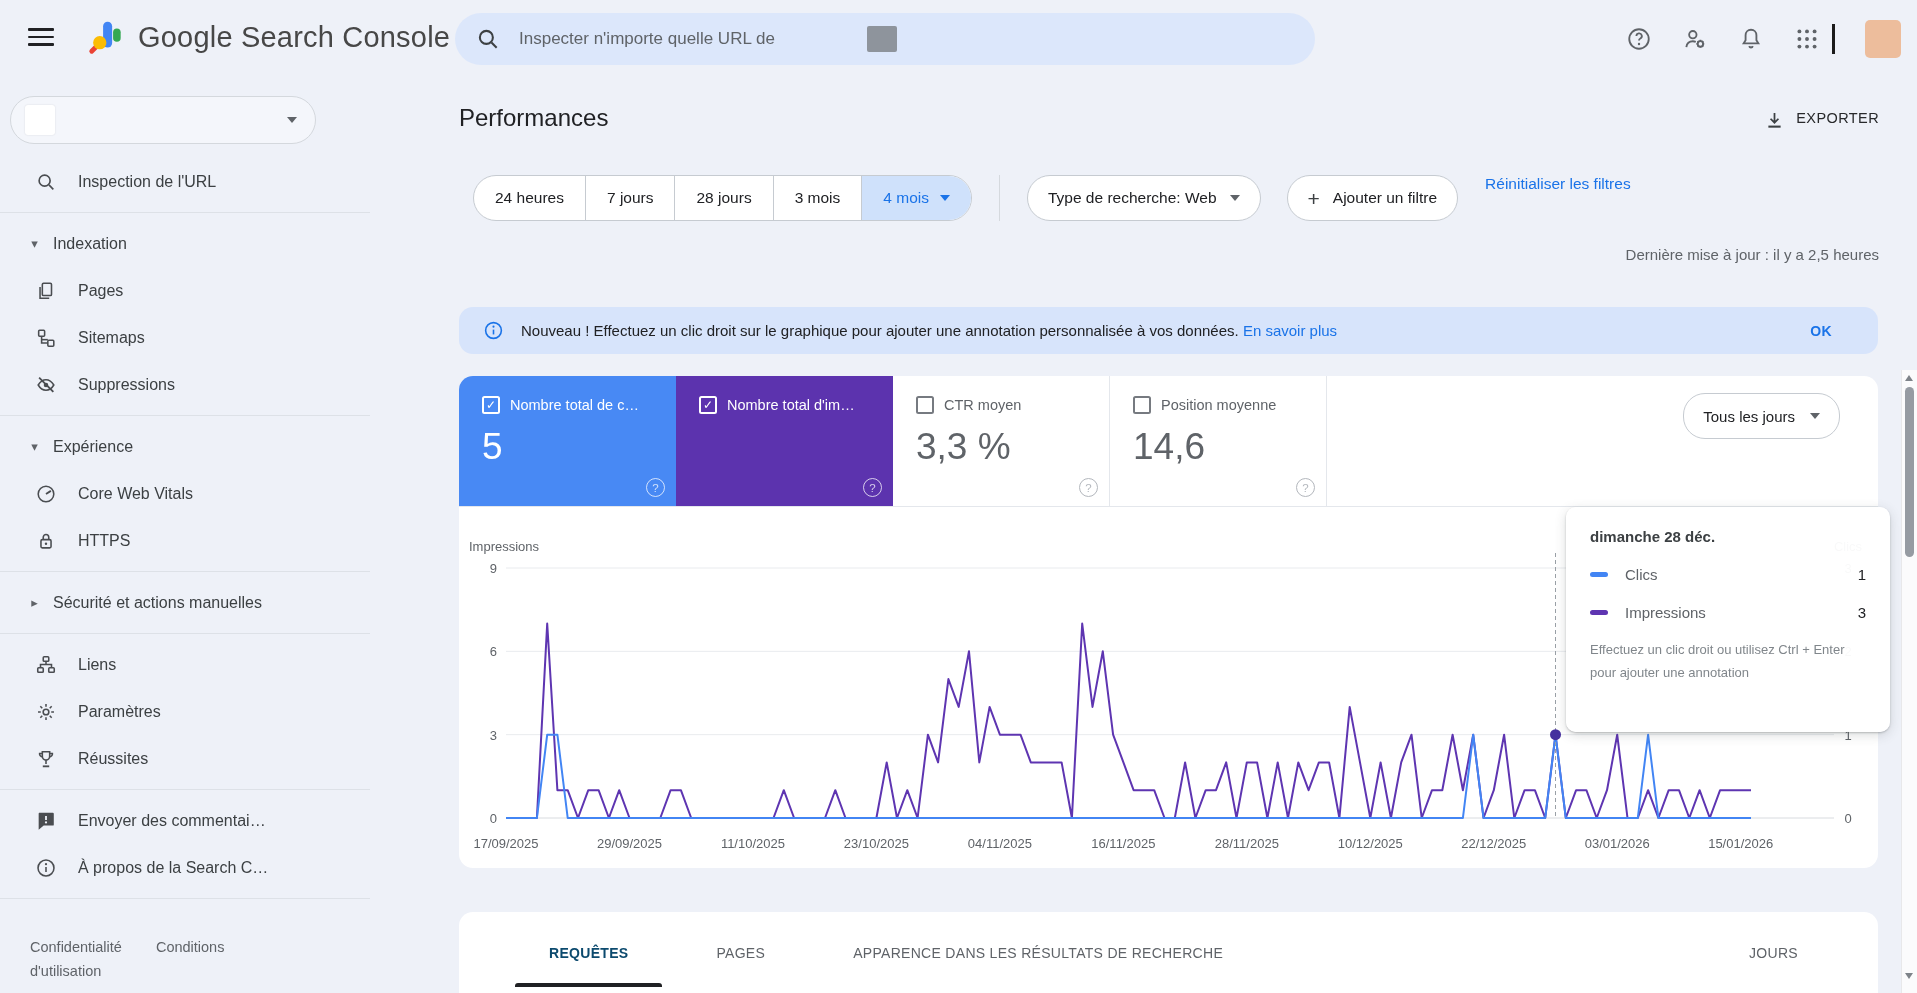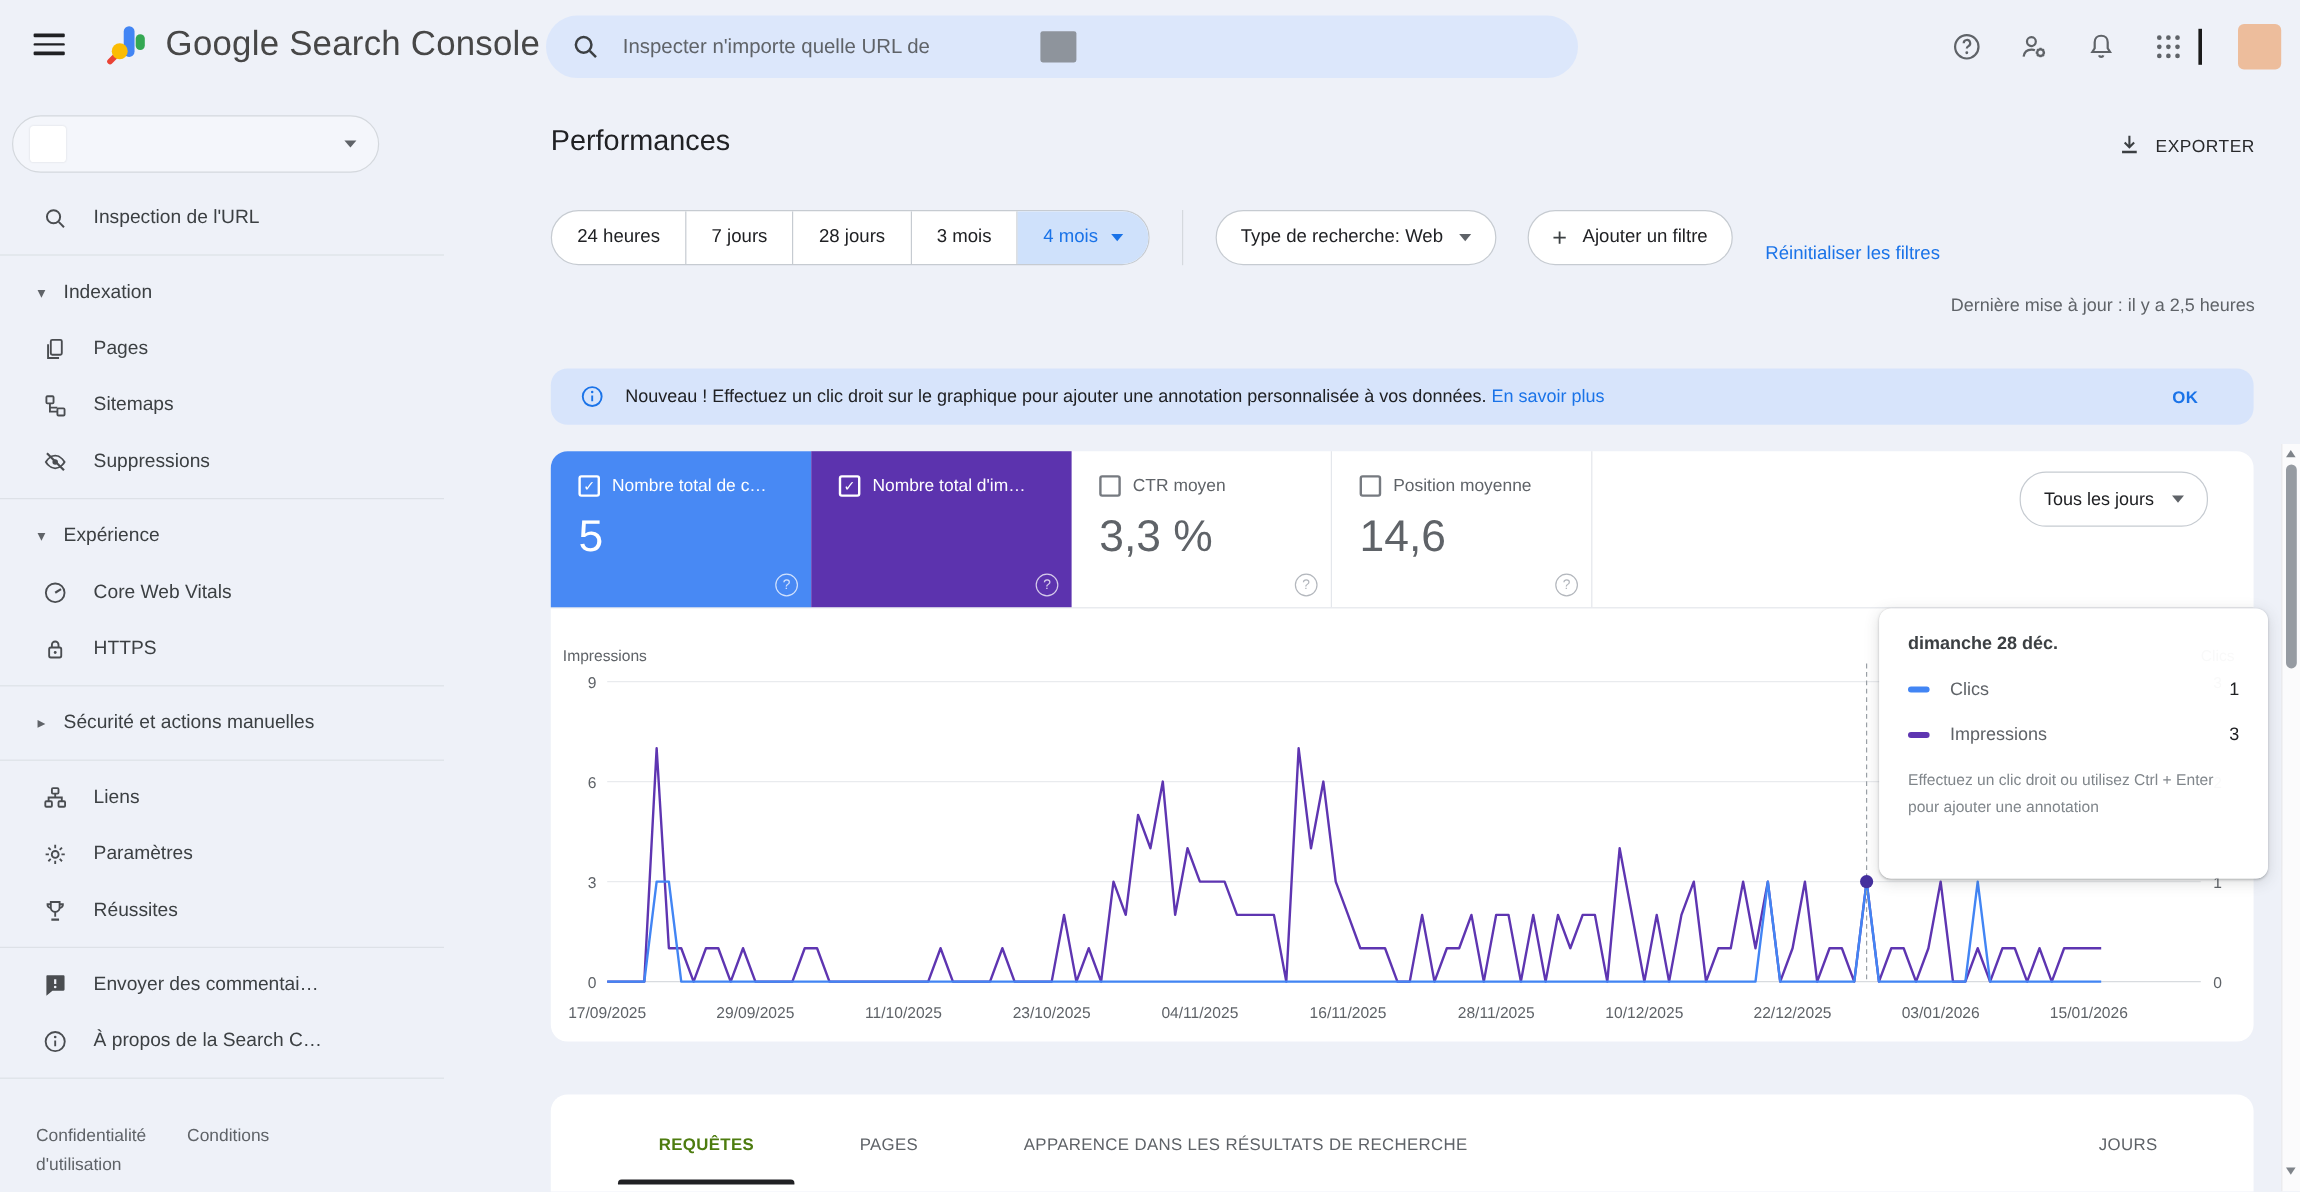--- a/index.html
+++ b/index.html
@@ -30,23 +30,23 @@
   .row{height:47px;display:flex;align-items:center;padding-left:35px;gap:21px;cursor:pointer;white-space:nowrap}
   .row svg{width:22px;height:22px;flex:none;color:#4a4d51}
   .sect{padding-left:27px;gap:11px}
   .sect .arr{font-size:13px;color:#5f6368;width:15px;text-align:center}
   .sdiv{height:1px;background:#dde1e7;margin:7px 0}
   .sb-footer{position:absolute;bottom:10px;left:30px;width:250px;font-size:14.5px;color:#5f6368;line-height:24px}
   .sb-footer span{cursor:pointer;margin-right:34px}
   
   .main{position:absolute;left:458px;top:78px;width:1425px;height:915px}
   .ptitle{position:absolute;top:26px;left:1px;font-size:24px;color:#202124}
-  .export{position:absolute;top:32px;right:4px;display:flex;gap:11px;align-items:flex-end;font-size:14.5px;font-weight:500;letter-spacing:.4px;color:#28292b;cursor:pointer}
+  .export{position:absolute;top:32px;right:4px;display:flex;gap:11px;align-items:flex-start;font-size:14.5px;font-weight:500;letter-spacing:.4px;color:#28292b;cursor:pointer}
   .export svg{width:21px;height:21px;color:#3c4043}
-  .filters{position:absolute;top:97px;left:1px;display:flex;align-items:flex-end}
+  .filters{position:absolute;top:97px;left:15px;display:flex;align-items:flex-start}
   .seg{display:flex;border:1px solid #c6cbd1;border-radius:23px;overflow:hidden;background:#fff;height:46px;box-sizing:border-box;align-items:stretch}
   .opt{display:flex;align-items:center;padding:0 21px;font-size:15.5px;color:#202124;border-right:1px solid #c6cbd1;cursor:pointer;gap:11px}
   .opt:last-child{border-right:none}
   .opt.sel{background:#cfe1fb;color:#1a73e8}
   .opt.sel .tri{border-top-color:#1a73e8}
   .vsep{width:1px;height:46px;background:#d5d9de;margin:0 27px}
   .pill{display:flex;align-items:center;height:46px;border:1px solid #c6cbd1;border-radius:23px;background:#fff;padding:0 20px;font-size:15.5px;color:#202124;gap:13px;box-sizing:border-box;cursor:pointer}
   .addf{margin-left:26px}
   .plus{font-size:21px;color:#3c4043;line-height:1}
   .resetlink{margin-left:27px;color:#1a73e8;font-size:15.5px;cursor:pointer}
@@ -76,21 +76,21 @@
   .tooltip{position:absolute;left:1107px;top:0;width:324px;height:225px;background:rgba(255,255,255,.96);border-radius:10px;box-shadow:0 1px 2px rgba(60,64,67,.3),0 3px 12px rgba(60,64,67,.18);padding:21px 24px;box-sizing:border-box;z-index:5}
   .tt-title{font-size:15px;font-weight:700;color:#3c4043}
   .tt-row{display:flex;align-items:center;margin-top:21px;font-size:15px;color:#5f6368}
   .tt-dash{width:18px;height:5px;border-radius:3px;margin-right:17px;flex:none}
   .tt-val{margin-left:auto;color:#202124}
   .tt-hint{margin-top:17px;font-size:13px;color:#80868b;line-height:1.78}
   
   .tabs-panel{position:absolute;top:834px;left:1px;width:1419px;height:190px;background:#fff;border-radius:14px 14px 0 0}
   .tabs{display:flex;align-items:stretch;height:81px;padding-left:46px}
   .tab{position:relative;padding:0 44px;font-size:14px;letter-spacing:.3px;color:#5f6368;display:flex;align-items:center;cursor:pointer;white-space:nowrap}
-  .tab.active{color:#4d7c0f;font-weight:700}
+  .tab.active{color:#0c4a6e;font-weight:700}
   .tab.active::after{content:"";position:absolute;left:10px;right:10px;bottom:6px;height:4.5px;background:#202124;border-radius:3px 3px 0 0}
   .tab-jours{margin-left:auto;margin-right:36px}
   
   .scroll{position:absolute;right:0;top:370px;bottom:0;width:15px;background:#fbfbfc;border-left:1px solid #e8e8ea}
   .sarrow{position:absolute;left:3px;width:0;height:0;border-left:4.5px solid transparent;border-right:4.5px solid transparent}
   .sarrow.up{top:5px;border-bottom:6px solid #7e8389}
   .sarrow.down{bottom:14px;border-top:6px solid #7e8389}
   .sthumb{position:absolute;left:2.5px;width:9px;top:17px;height:170px;background:#969ba2;border-radius:5px}
 </style>
 </head>

